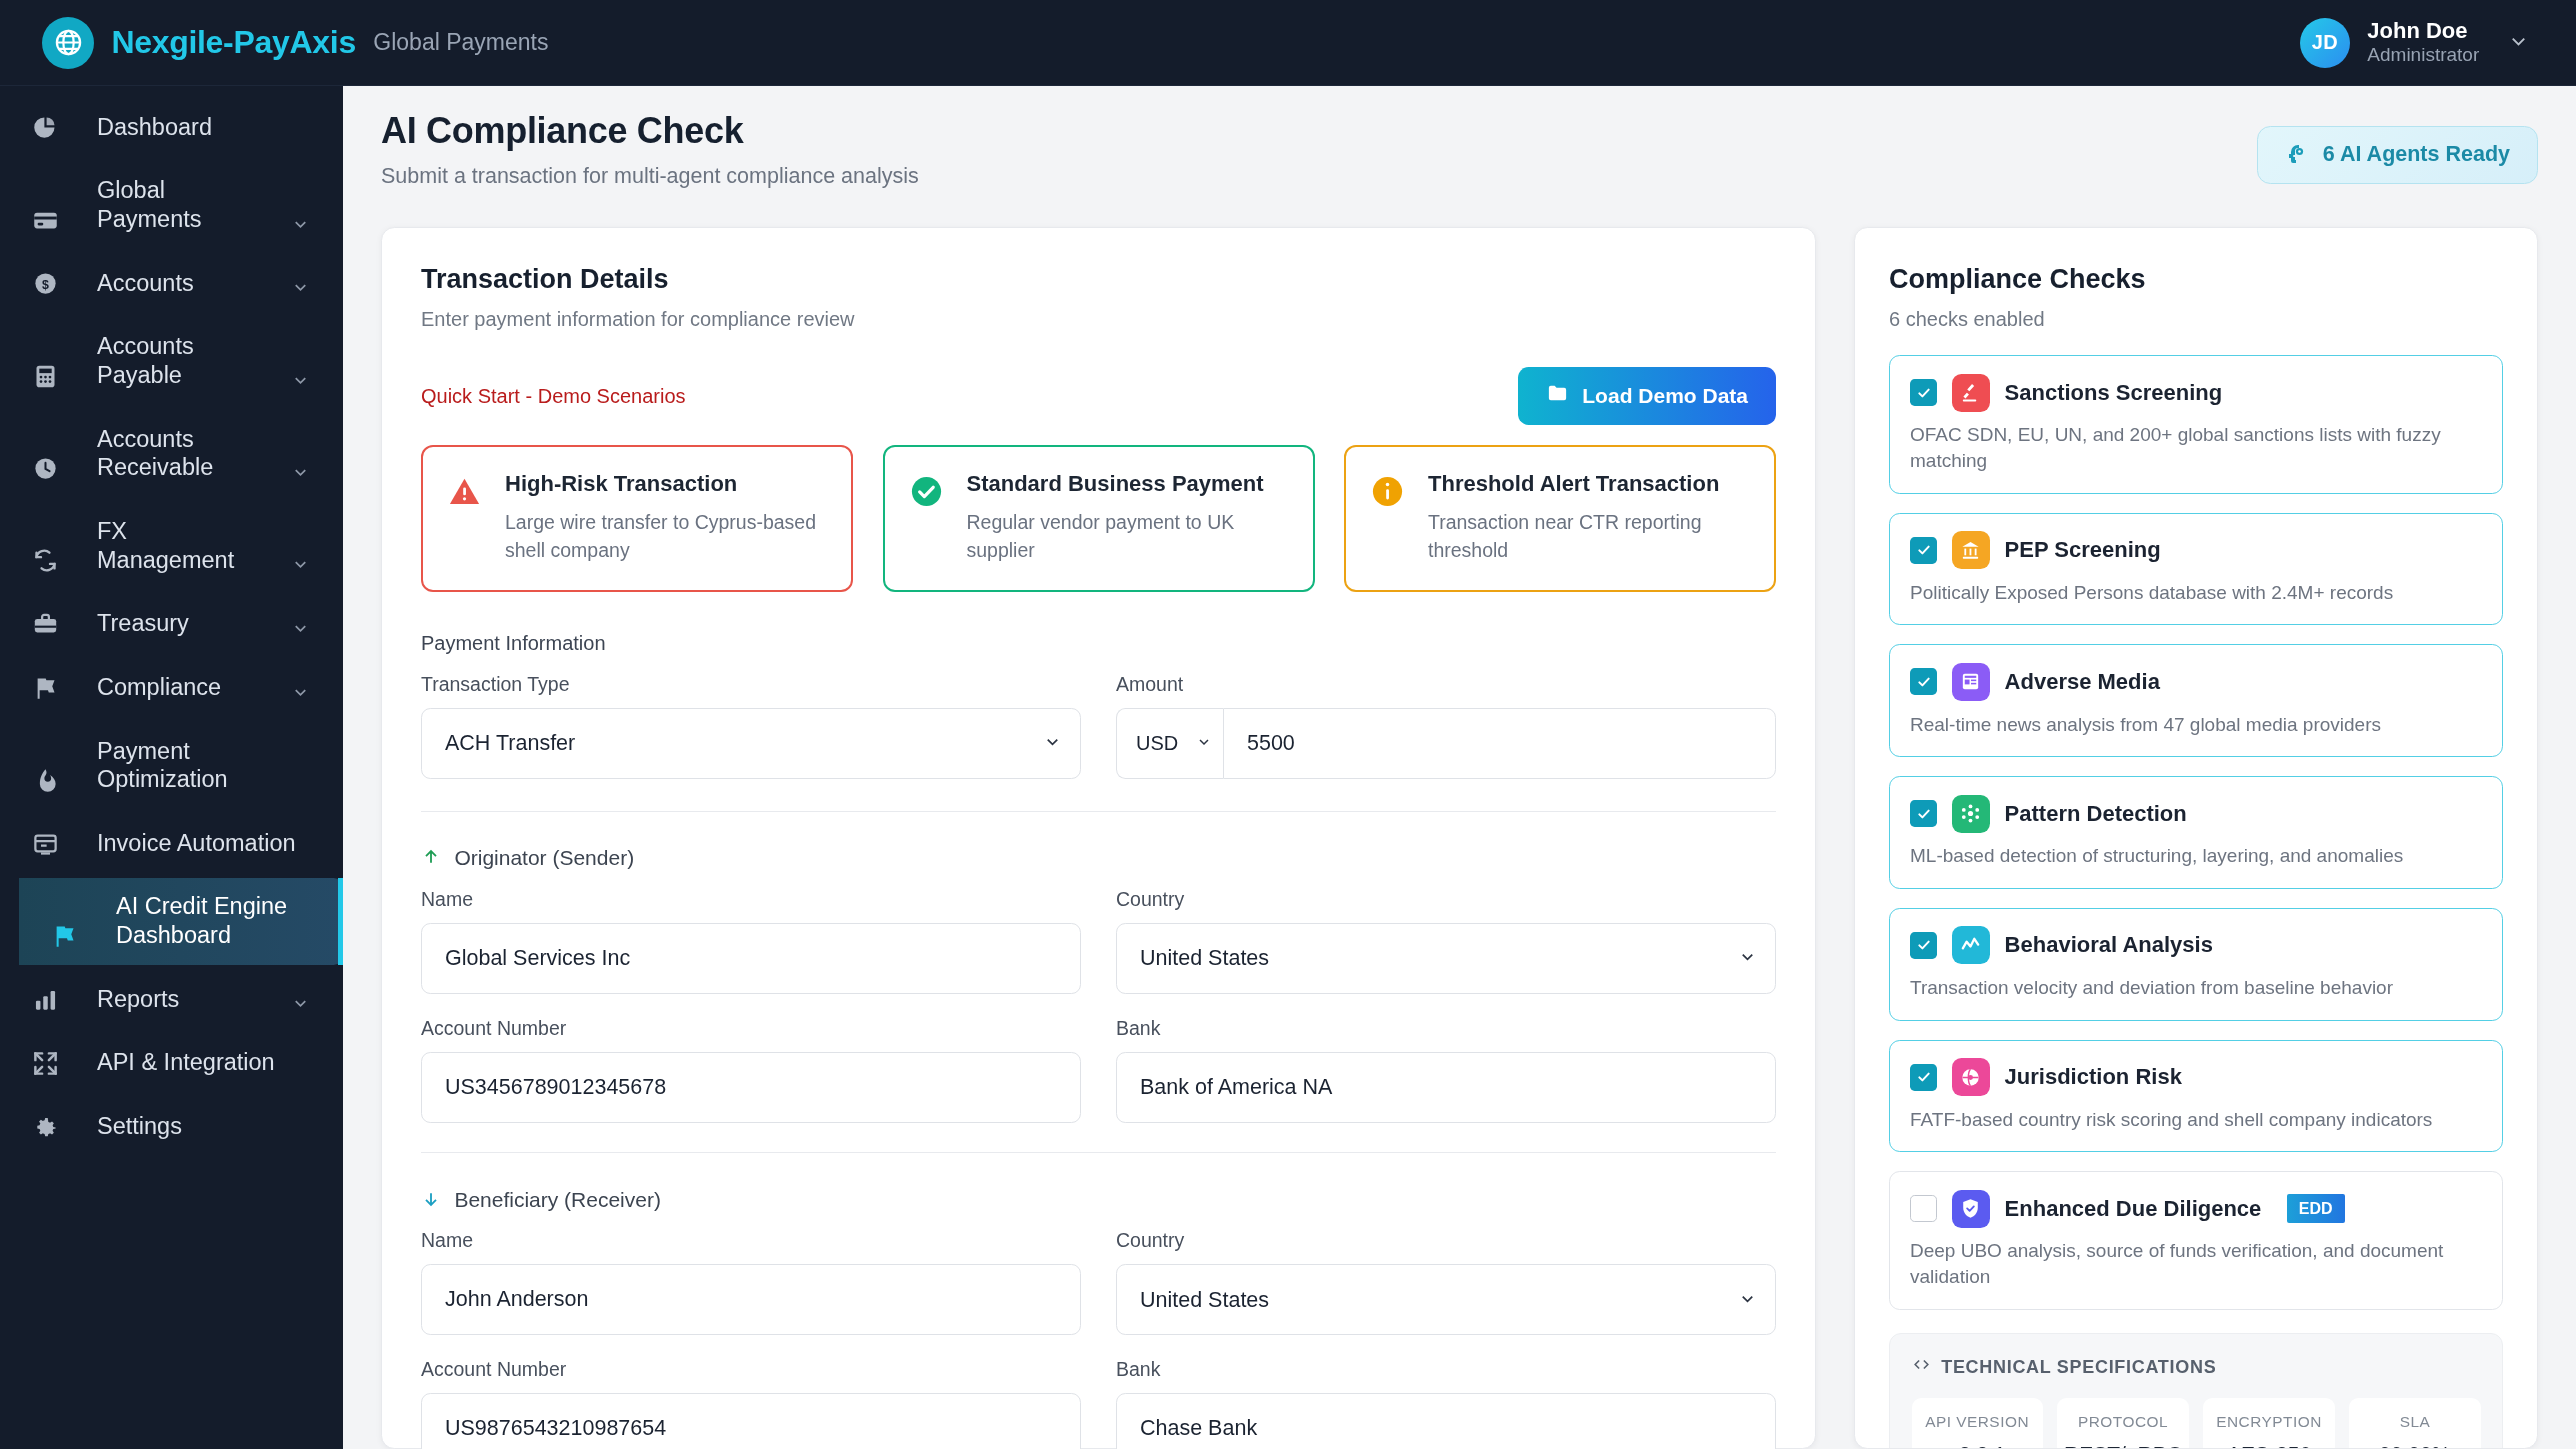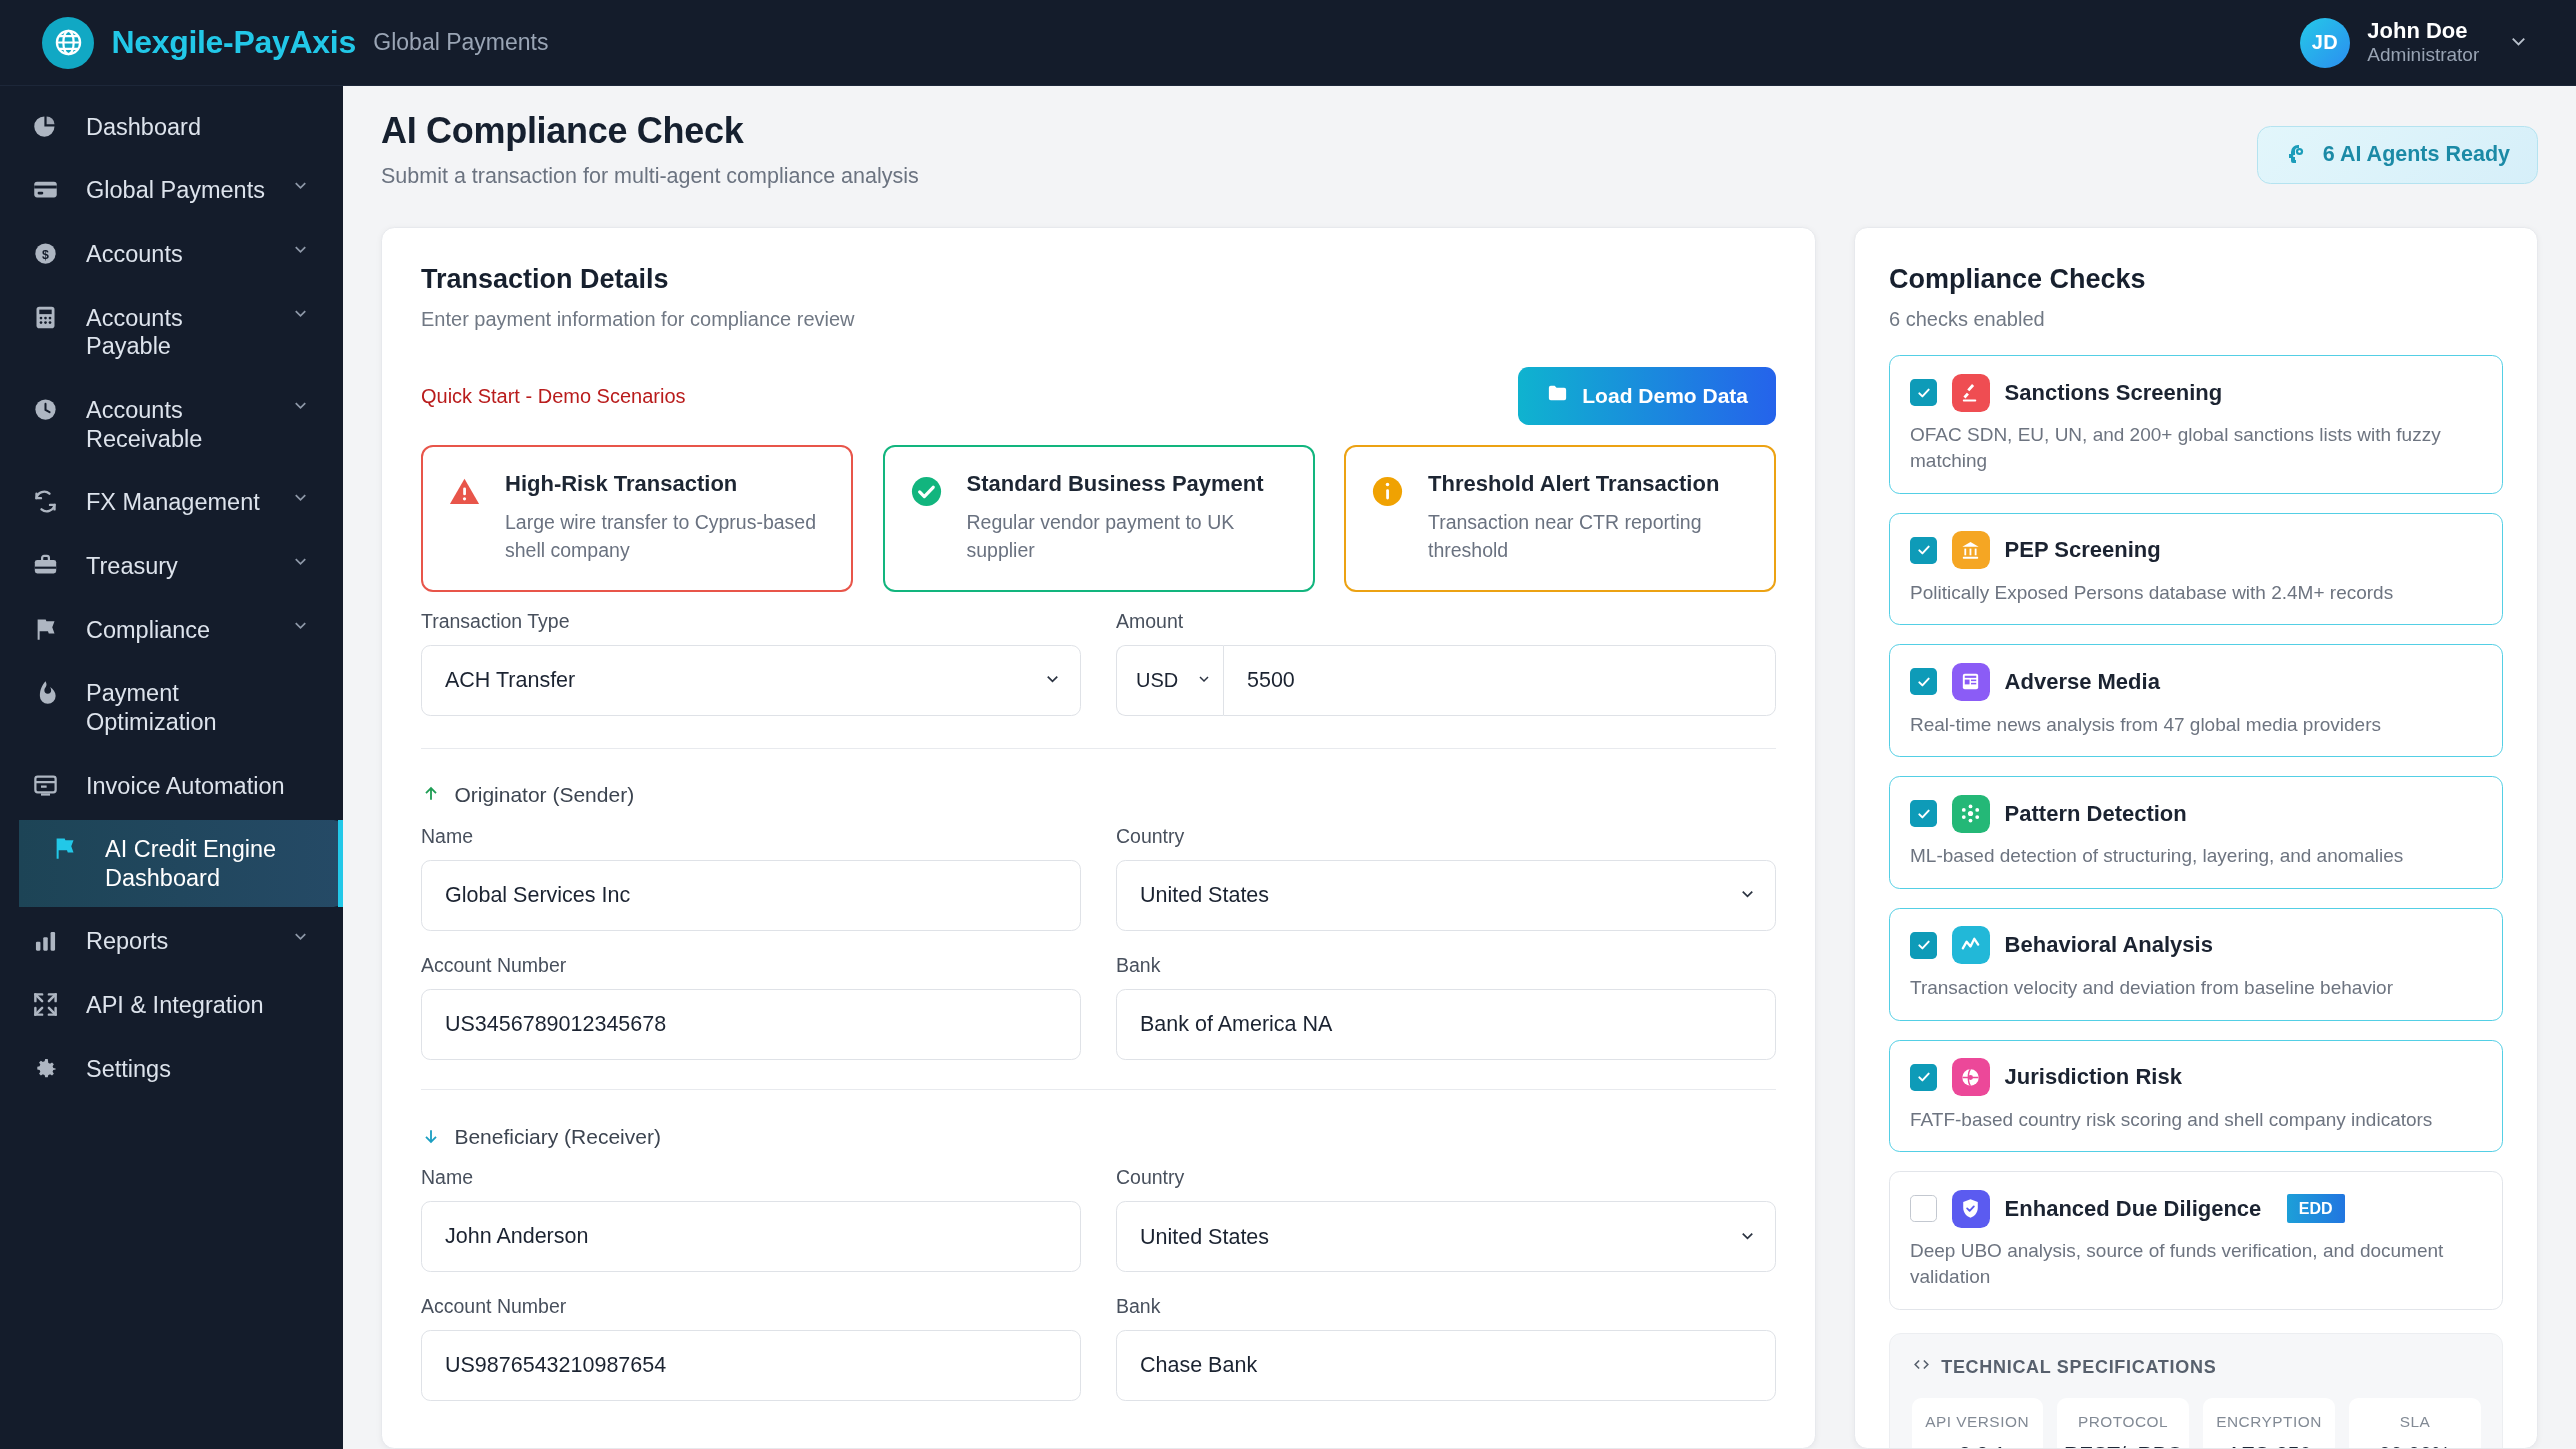--- a/index.html
+++ b/index.html
@@ -39,21 +39,21 @@
 
   
   .body { display: flex; flex: 1; min-height: 0; }
 
   
   .sidebar {
     width: 343px; flex: 0 0 343px; background: #141c2b; padding-top: 12px;
     overflow: hidden;
   }
   .nav-item {
-    display: flex; align-items: flex-start; gap: 23px;
+    display: flex; align-items: flex-end; gap: 34px;
     padding: 14.8px 31px 14.8px 28px; margin: 0 0 5.4px 0;
     cursor: pointer; position: relative;
   }
   .nav-item .nav-icon { width: 35px; flex: 0 0 35px; display: flex; align-items: center; justify-content: center; }
   .nav-item .nav-label { color: #dde3ec; font-size: 23.5px; flex: 1; line-height: 1.22; }
   .nav-item .nav-chev { flex: 0 0 23px; display:flex; align-items:center; justify-content:center;}
   .nav-item.active {
     background: linear-gradient(90deg, #1d4456 0%, #254a66 100%);
     border-radius: 0 9.4px 9.4px 0;
     margin-left: 19px;
@@ -440,20 +440,21 @@
               <div class="scenario warn">
                 <span class="sc-ic"><svg width="35" height="35" viewBox="0 0 24 24" fill="#f0a202">
                     <circle cx="12" cy="12" r="10"></circle>
                     <rect x="11.1" y="10.4" width="1.9" height="7" rx=".9" fill="#fff"></rect>
                     <circle cx="12" cy="7.2" r="1.2" fill="#fff"></circle>
                   </svg></span>
                 <span><span class="sc-title">Threshold Alert Transaction</span><div class="sc-desc">Transaction near CTR reporting threshold</div></span>
               </div>
             </div>
 
+          <div class="section-label">Payment Information</div>
 
           <div class="grid2">
             <div class="fld">
               <label class="fld-label">Transaction Type</label>
               <div class="sel-wrap">
                 <select class="select" id="txtype"><option value="ACH Transfer">ACH Transfer</option><option value="Wire Transfer">Wire Transfer</option><option value="SEPA Transfer">SEPA Transfer</option><option value="SWIFT Transfer">SWIFT Transfer</option></select>
                 <span class="caret">
                   <svg width="19" height="19" viewBox="0 0 24 24" fill="none" stroke="#2c3442" stroke-width="2.2">
                       <path d="M6 9l6 6 6-6"></path>
                     </svg>

